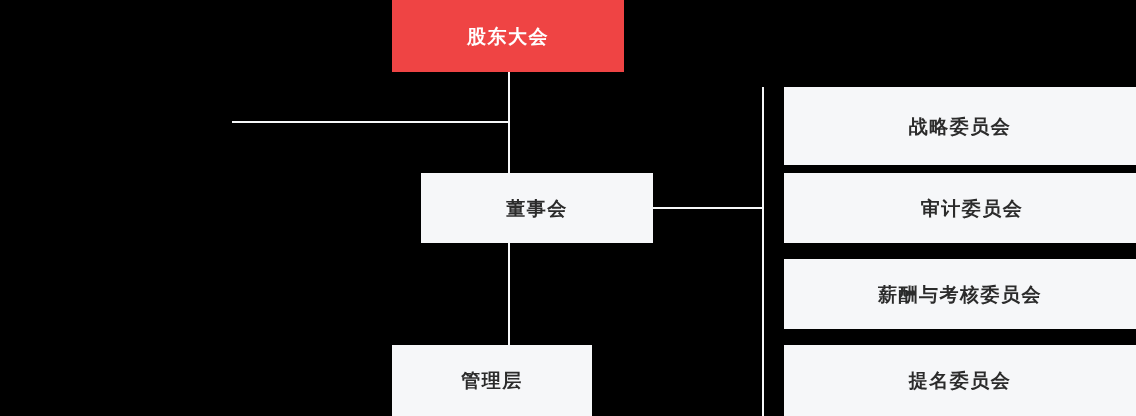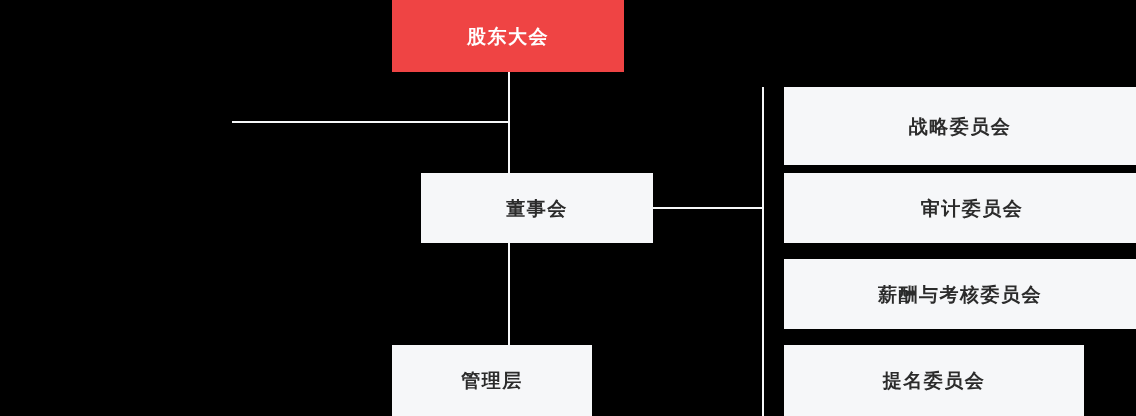--- a/index.html
+++ b/index.html
@@ -45,21 +45,21 @@
 
   
   #node-shareholders { left: 392px;  top: 0px;   width: 232px; height: 72px; }
   #node-supervisors  { left: 0px;    top: 87px;  width: 232px; height: 70px; }
   #node-board        { left: 392px;  top: 173px; width: 232px; height: 70px; margin-left: 29px; }
   #node-management   { left: 392px;  top: 345px; width: 200px; height: 71px; }
 
   #node-strategy     { left: 784px;  top: 87px;  width: 352px; height: 78px; }
   #node-audit        { left: 784px;  top: 173px; width: 376px; height: 70px; }
   #node-remuneration { left: 784px;  top: 259px; width: 352px; height: 70px; }
-  #node-nomination   { left: 784px;  top: 345px; width: 300px; height: 71px; }
+  #node-nomination   { left: 784px;  top: 345px; width: 352px; height: 71px; }
 
   
   #link-trunk-upper   { left: 508px; top: 72px;  height: 101px; }
   #link-trunk-lower   { left: 508px; top: 243px; height: 102px; }
   #link-supervisors   { left: 232px; top: 121px; width: 278px; }
   #link-board-right   { left: 624px; top: 207px; width: 140px; }
   #link-committee-spine { left: 762px; top: 87px; height: 329px; }
 </style>
 </head>
 <body>

